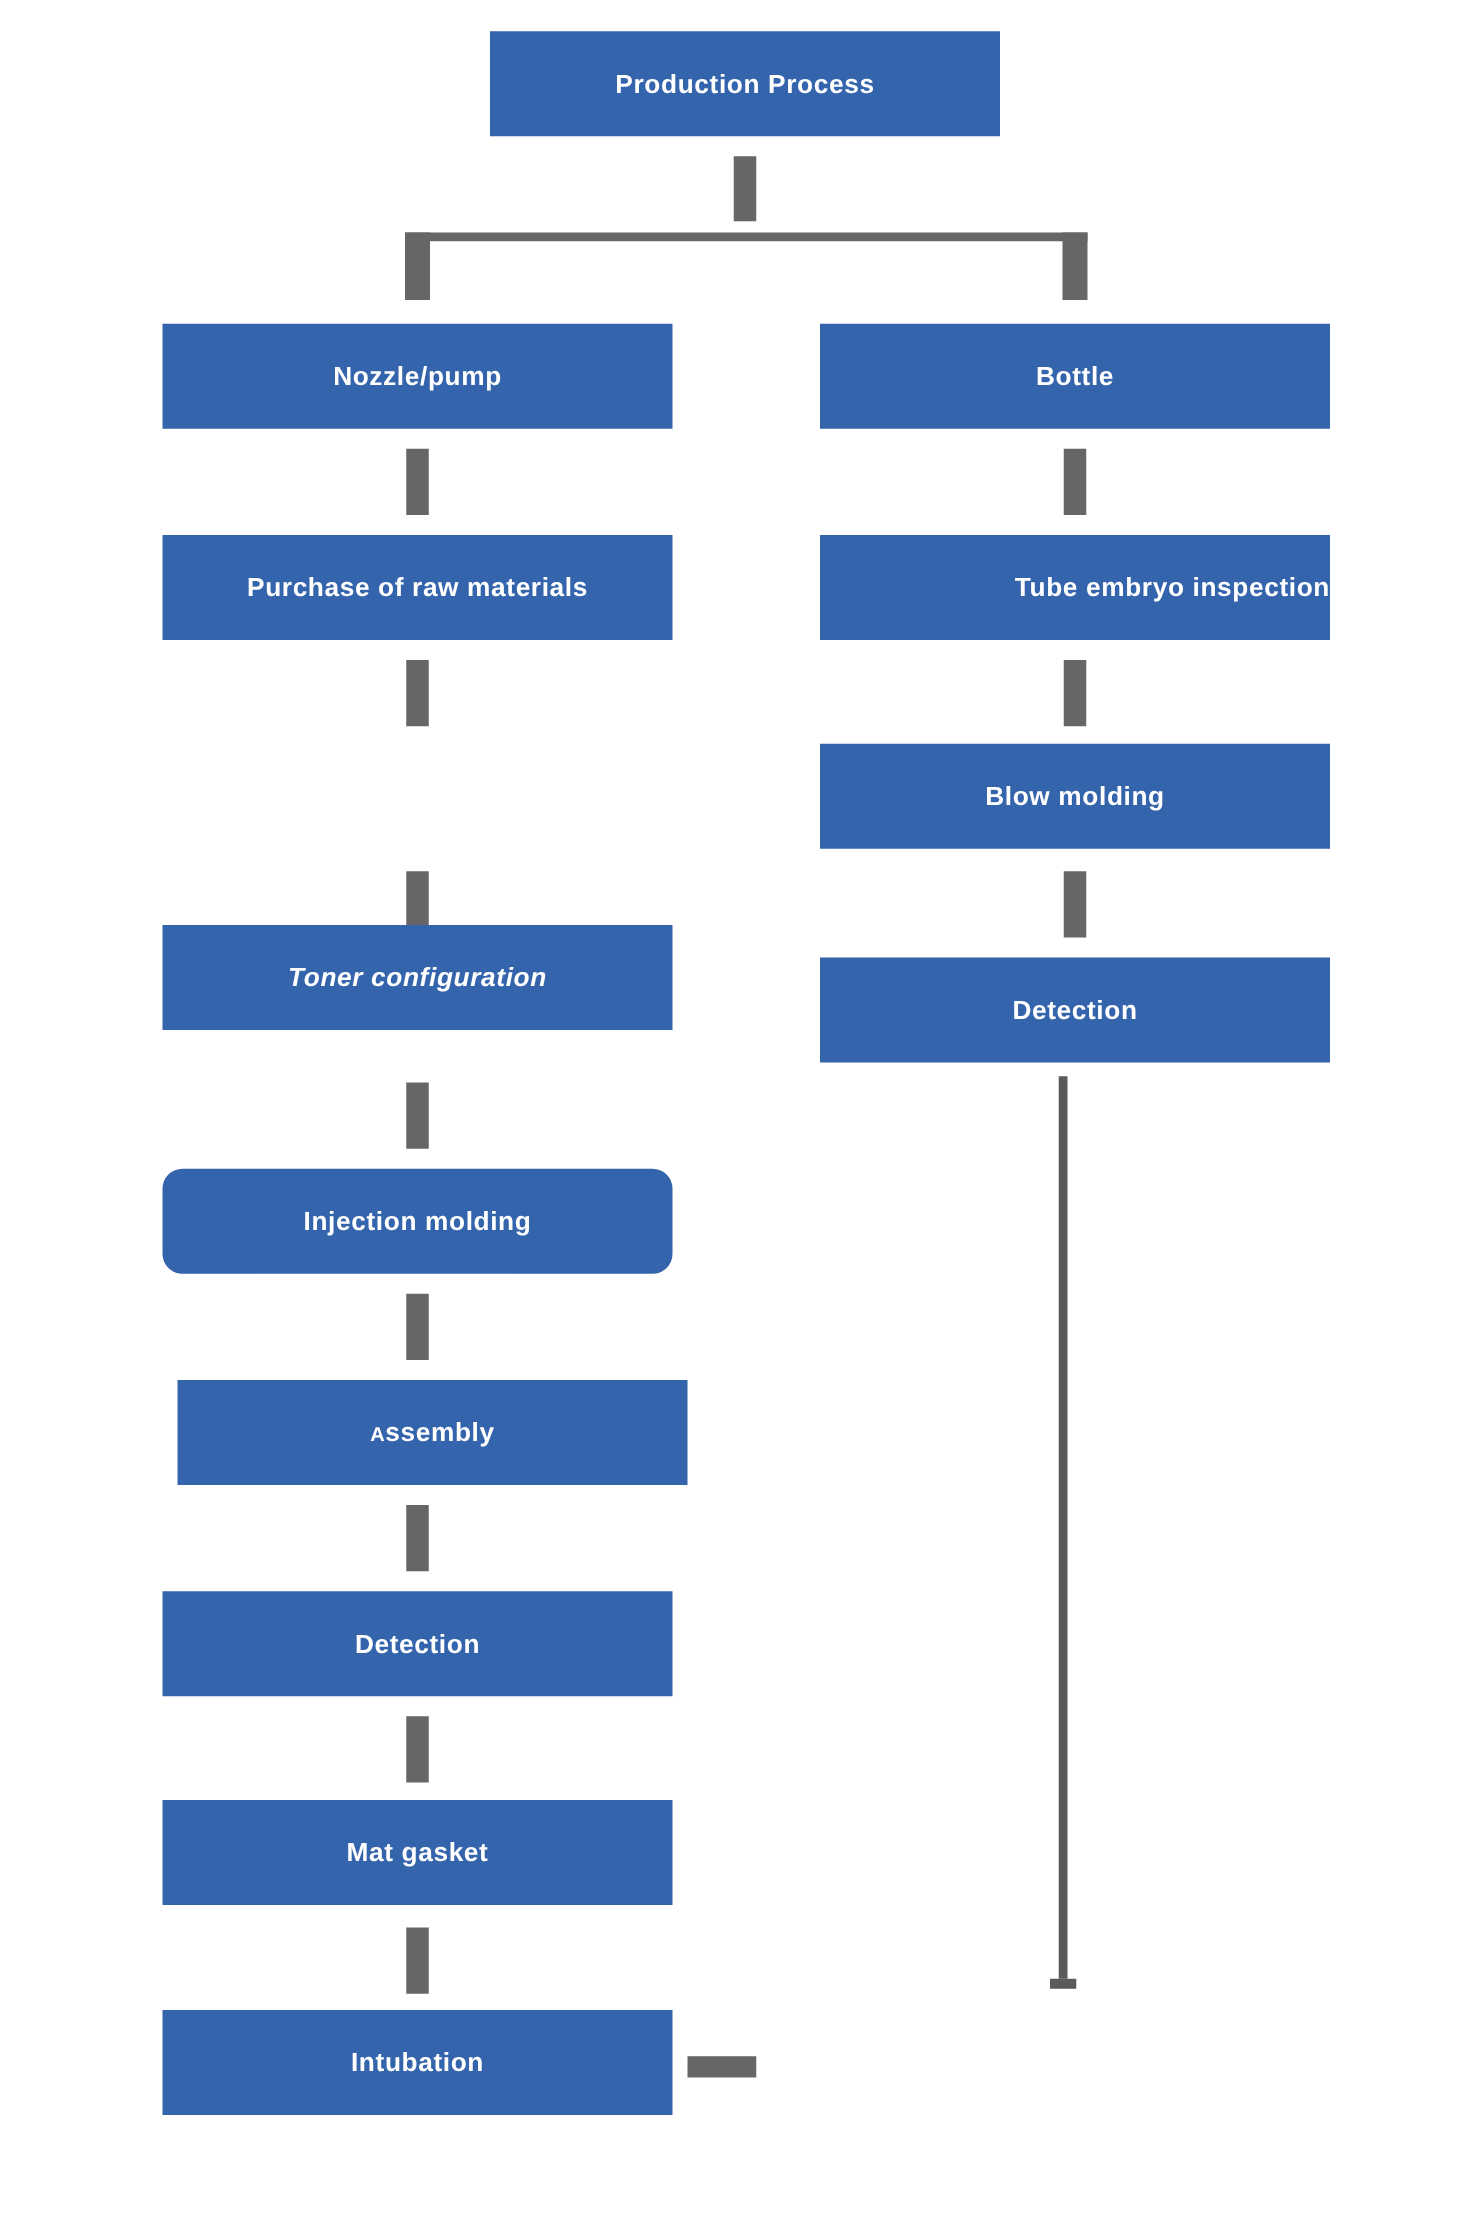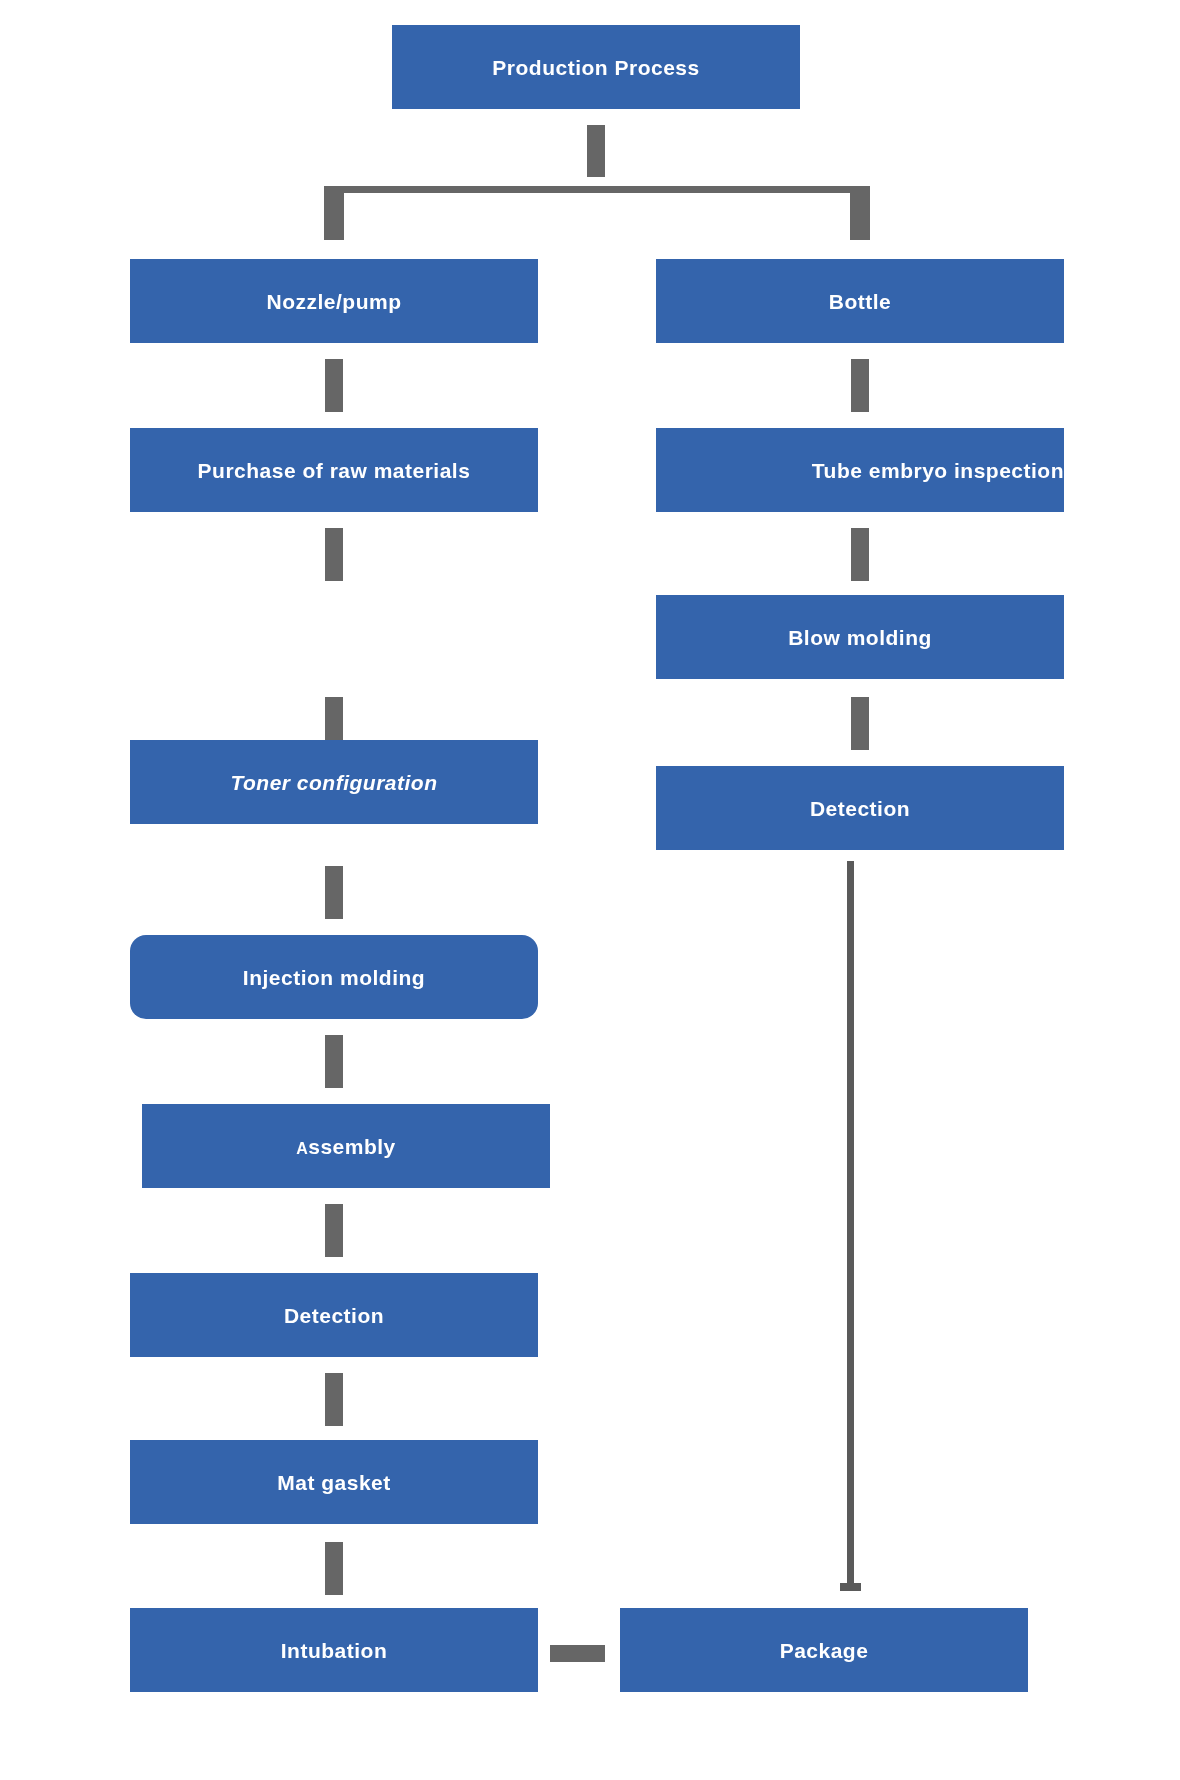--- a/index.html
+++ b/index.html
@@ -201,17 +201,14 @@
 
   <div class="node" id="n-r3">
     <span class="node-label">Detection</span>
   </div>
 
   <div class="thinline"></div>
   <div class="thinline-cap"></div>
 
   <div class="hbar"></div>
 
-  <div class="node" id="n-final">
-    <span class="node-label">Package</span>
-  </div>
 
 </div>
 
 </body></html>

